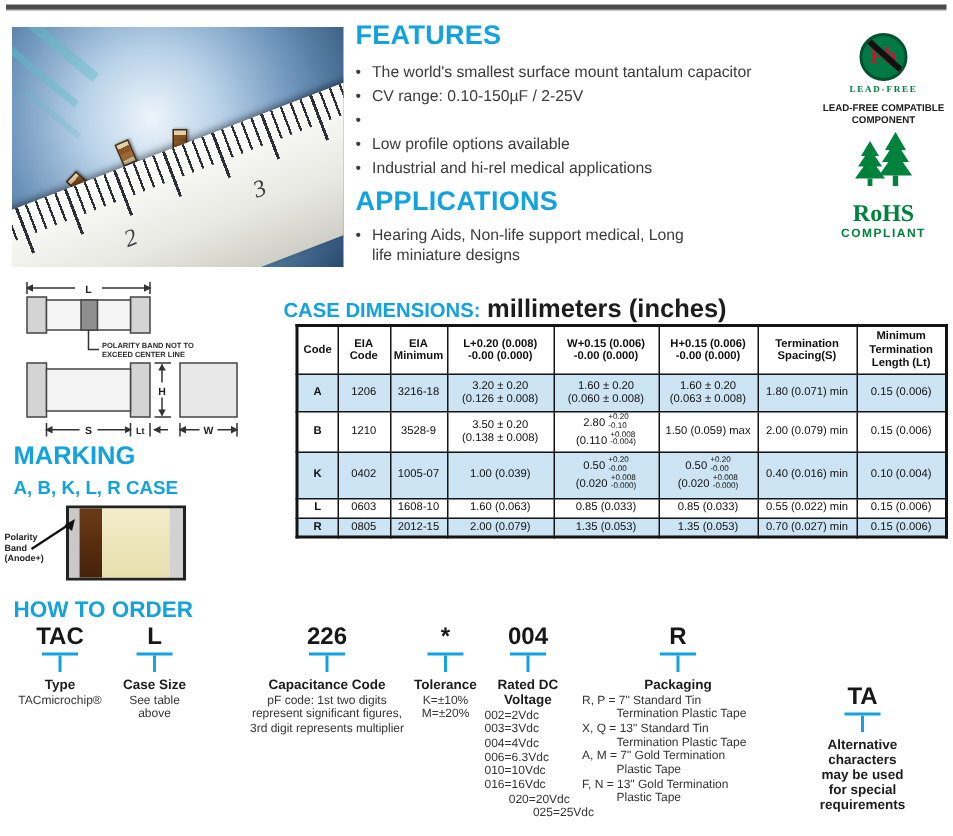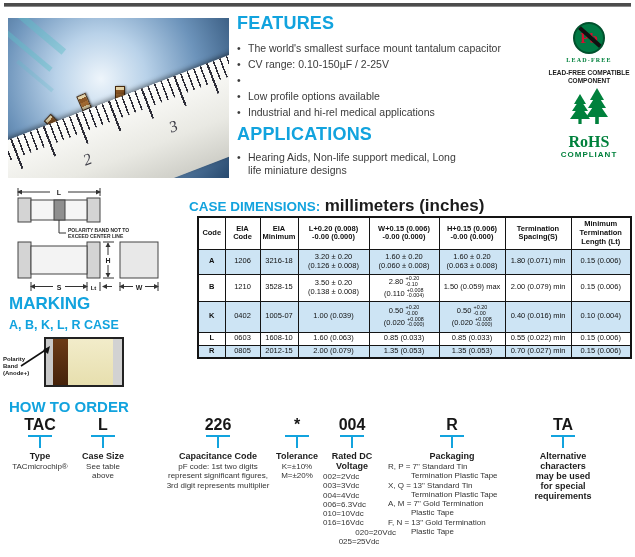--- a/index.html
+++ b/index.html
@@ -360,21 +360,21 @@
           </td>
         </tr>
         <tr style="height: 27px;">
           <td class="codecell">
             <div>B</div>
           </td>
           <td>
             <div>1210</div>
           </td>
           <td>
-            <div>3528-15</div>
+            <div>3528-9</div>
           </td>
           <td>
             <div>3.50 ± 0.20</div>
             <div>(0.138 ± 0.008)</div>
           </td>
           <td>
             <div>2.80 <span class="stk"><div>+0.20</div><div>-0.10</div></span></div>
             <div>(0.110 <span class="stk"><div>+0.008</div><div>-0.004)</div></span></div>
           </td>
           <td>
@@ -538,22 +538,22 @@
           <div>Rated DC</div>
           <div>Voltage</div>
         </div>
         <div class="oc-desc">
           <div style="text-align: left; margin-left: 15px;">002=2Vdc</div>
           <div style="text-align: left; margin-left: 15px;">003=3Vdc</div>
           <div style="text-align: left; margin-left: 15px;">004=4Vdc</div>
           <div style="text-align: left; margin-left: 15px;">006=6.3Vdc</div>
           <div style="text-align: left; margin-left: 15px;">010=10Vdc</div>
           <div style="text-align: left; margin-left: 15px;">016=16Vdc</div>
-          <div style="text-align: right; margin-left: 15px;">020=20Vdc</div>
-          <div style="text-align: center; margin-left: 14px;">025=25Vdc</div>
+          <div style="text-align: center; margin-left: 15px;">020=20Vdc</div>
+          <div style="text-align: right; margin-left: 14px;">025=25Vdc</div>
         </div>
       </div>
       <div class="order-col" style="left: 372px; width: 160px;">
         <div class="oc-code">R</div>
         <div class="oc-conn">
           <div class="oc-bar"></div>
           <div class="oc-stem"></div>
         </div>
         <div class="oc-label">
           <div>Packaging</div>
@@ -562,21 +562,21 @@
           <div style="text-align: left; margin-left: 16px;">R, P = 7" Standard Tin</div>
           <div style="text-align: left; margin-left: 39px;">Termination Plastic Tape</div>
           <div style="text-align: left; margin-left: 16px;">X, Q = 13" Standard Tin</div>
           <div style="text-align: left; margin-left: 39px;">Termination Plastic Tape</div>
           <div style="text-align: left; margin-left: 16px;">A, M = 7" Gold Termination</div>
           <div style="text-align: left; margin-left: 39px;">Plastic Tape</div>
           <div style="text-align: left; margin-left: 16px;">F, N = 13" Gold Termination</div>
           <div style="text-align: left; margin-left: 39px;">Plastic Tape</div>
         </div>
       </div>
-      <div class="order-col" style="left: 508px; width: 110px;">
+      <div class="order-col" style="left: 520px; width: 110px; margin-top: 40px;">
         <div class="oc-code">TA</div>
         <div class="oc-conn">
           <div class="oc-bar"></div>
           <div class="oc-stem"></div>
         </div>
         <div class="oc-label">
           <div>Alternative</div>
           <div>characters</div>
           <div>may be used</div>
           <div>for special</div>

